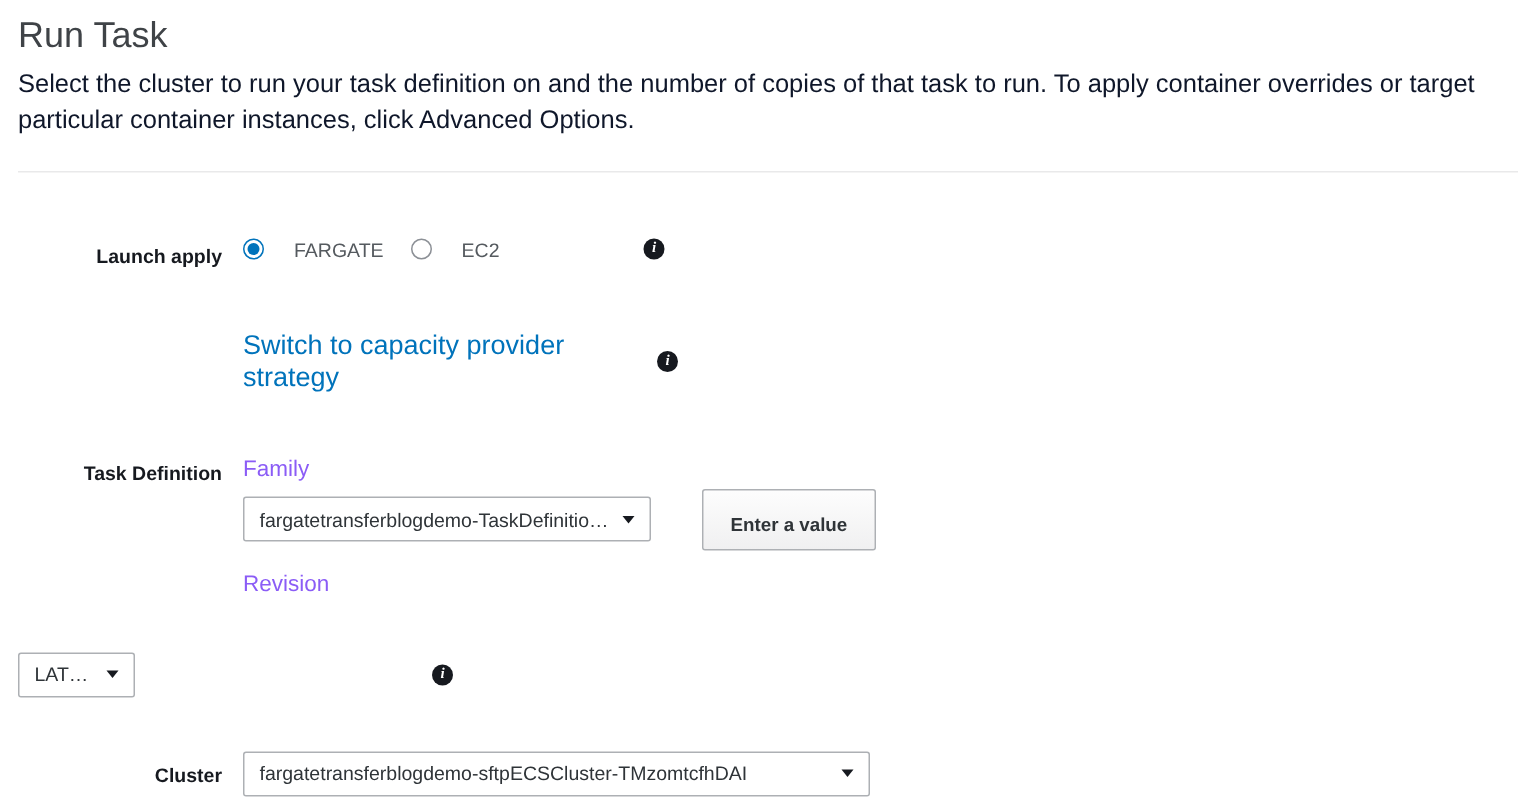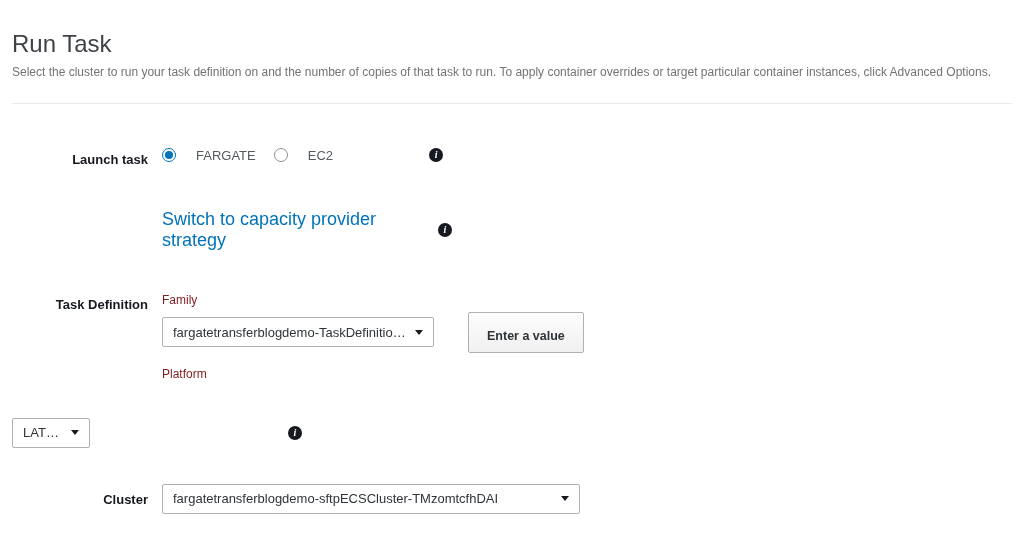--- a/index.html
+++ b/index.html
@@ -8,25 +8,24 @@
       font-size: 13px;
       color: #16191f;
       padding: 10px 12px;
       width: 1024px;
     }
     .page-title {
       font-size: 24px;
       font-weight: 400;
       color: #3f4347;
       margin-bottom: 6px;
-      margin-top: 20px;
     }
     .page-description {
-      font-size: 12px;
-      color: #737373;
+      font-size: 17px;
+      color: #0f172a;
       margin-bottom: 22px;
       line-height: 1.4;
     }
     hr.divider {
       border: none;
       border-top: 1px solid #e9e9ea;
       margin: 6px 0 44px 0;
     }
     .form-row {
       display: flex;
@@ -107,22 +106,22 @@
       cursor: pointer;
     }
     .info-right { margin-left: 84px; }
     .link {
       color: #0073bb;
       text-decoration: none;
       font-size: 18px;
       cursor: pointer;
     }
     .sub-label {
-      font-size: 12px;
-      color: #7f1d1d;
+      font-size: 15px;
+      color: #8b5cf6;
       margin-bottom: 3px;
     }
     .select-box {
       height: 30px;
       border: 1px solid #adb0b4;
       border-radius: 2px;
       background: #fff;
       display: flex;
       align-items: center;
       justify-content: space-between;
@@ -173,21 +172,21 @@
     .platform-row .field-group { align-items: center; }
   </style>
 </head>
 <body>
 
 <h1 class="page-title">Run Task</h1>
 <p class="page-description">Select the cluster to run your task definition on and the number of copies of that task to run. To apply container overrides or target particular container instances, click Advanced Options.</p>
 <hr class="divider">
 
 <div class="form-row wide-gap">
-  <div class="label-col">Launch task</div>
+  <div class="label-col">Launch apply</div>
   <div class="field-col">
     <div class="field-group">
       <div class="radio-group">
         <label class="radio-item">
           <span class="radio-circle selected"></span>
           <span class="radio-label">FARGATE</span>
         </label>
         <label class="radio-item">
           <span class="radio-circle"></span>
           <span class="radio-label">EC2</span>
@@ -214,21 +213,21 @@
     <div class="sub-label">Family</div>
     <div class="field-group" style="margin-bottom:12px;">
       <div class="select-box w-272">
         <span class="select-text">fargatetransferblogdemo-TaskDefinition-E…</span>
         <span class="caret"></span>
       </div>
       <div class="enter-val-wrap">
         <button class="btn">Enter a value</button>
       </div>
     </div>
-    <div class="sub-label">Platform</div>
+    <div class="sub-label">Revision</div>
   </div>
 </div>
 
 <div style="height:26px;"></div>
 
 <div class="form-row platform-row" style="margin-bottom:36px;">
   <div class="field-col">
     <div class="field-group" style="width:290px;justify-content:space-between;">
       <div class="select-box w-78">
         <span class="select-text">LATEST</span>

